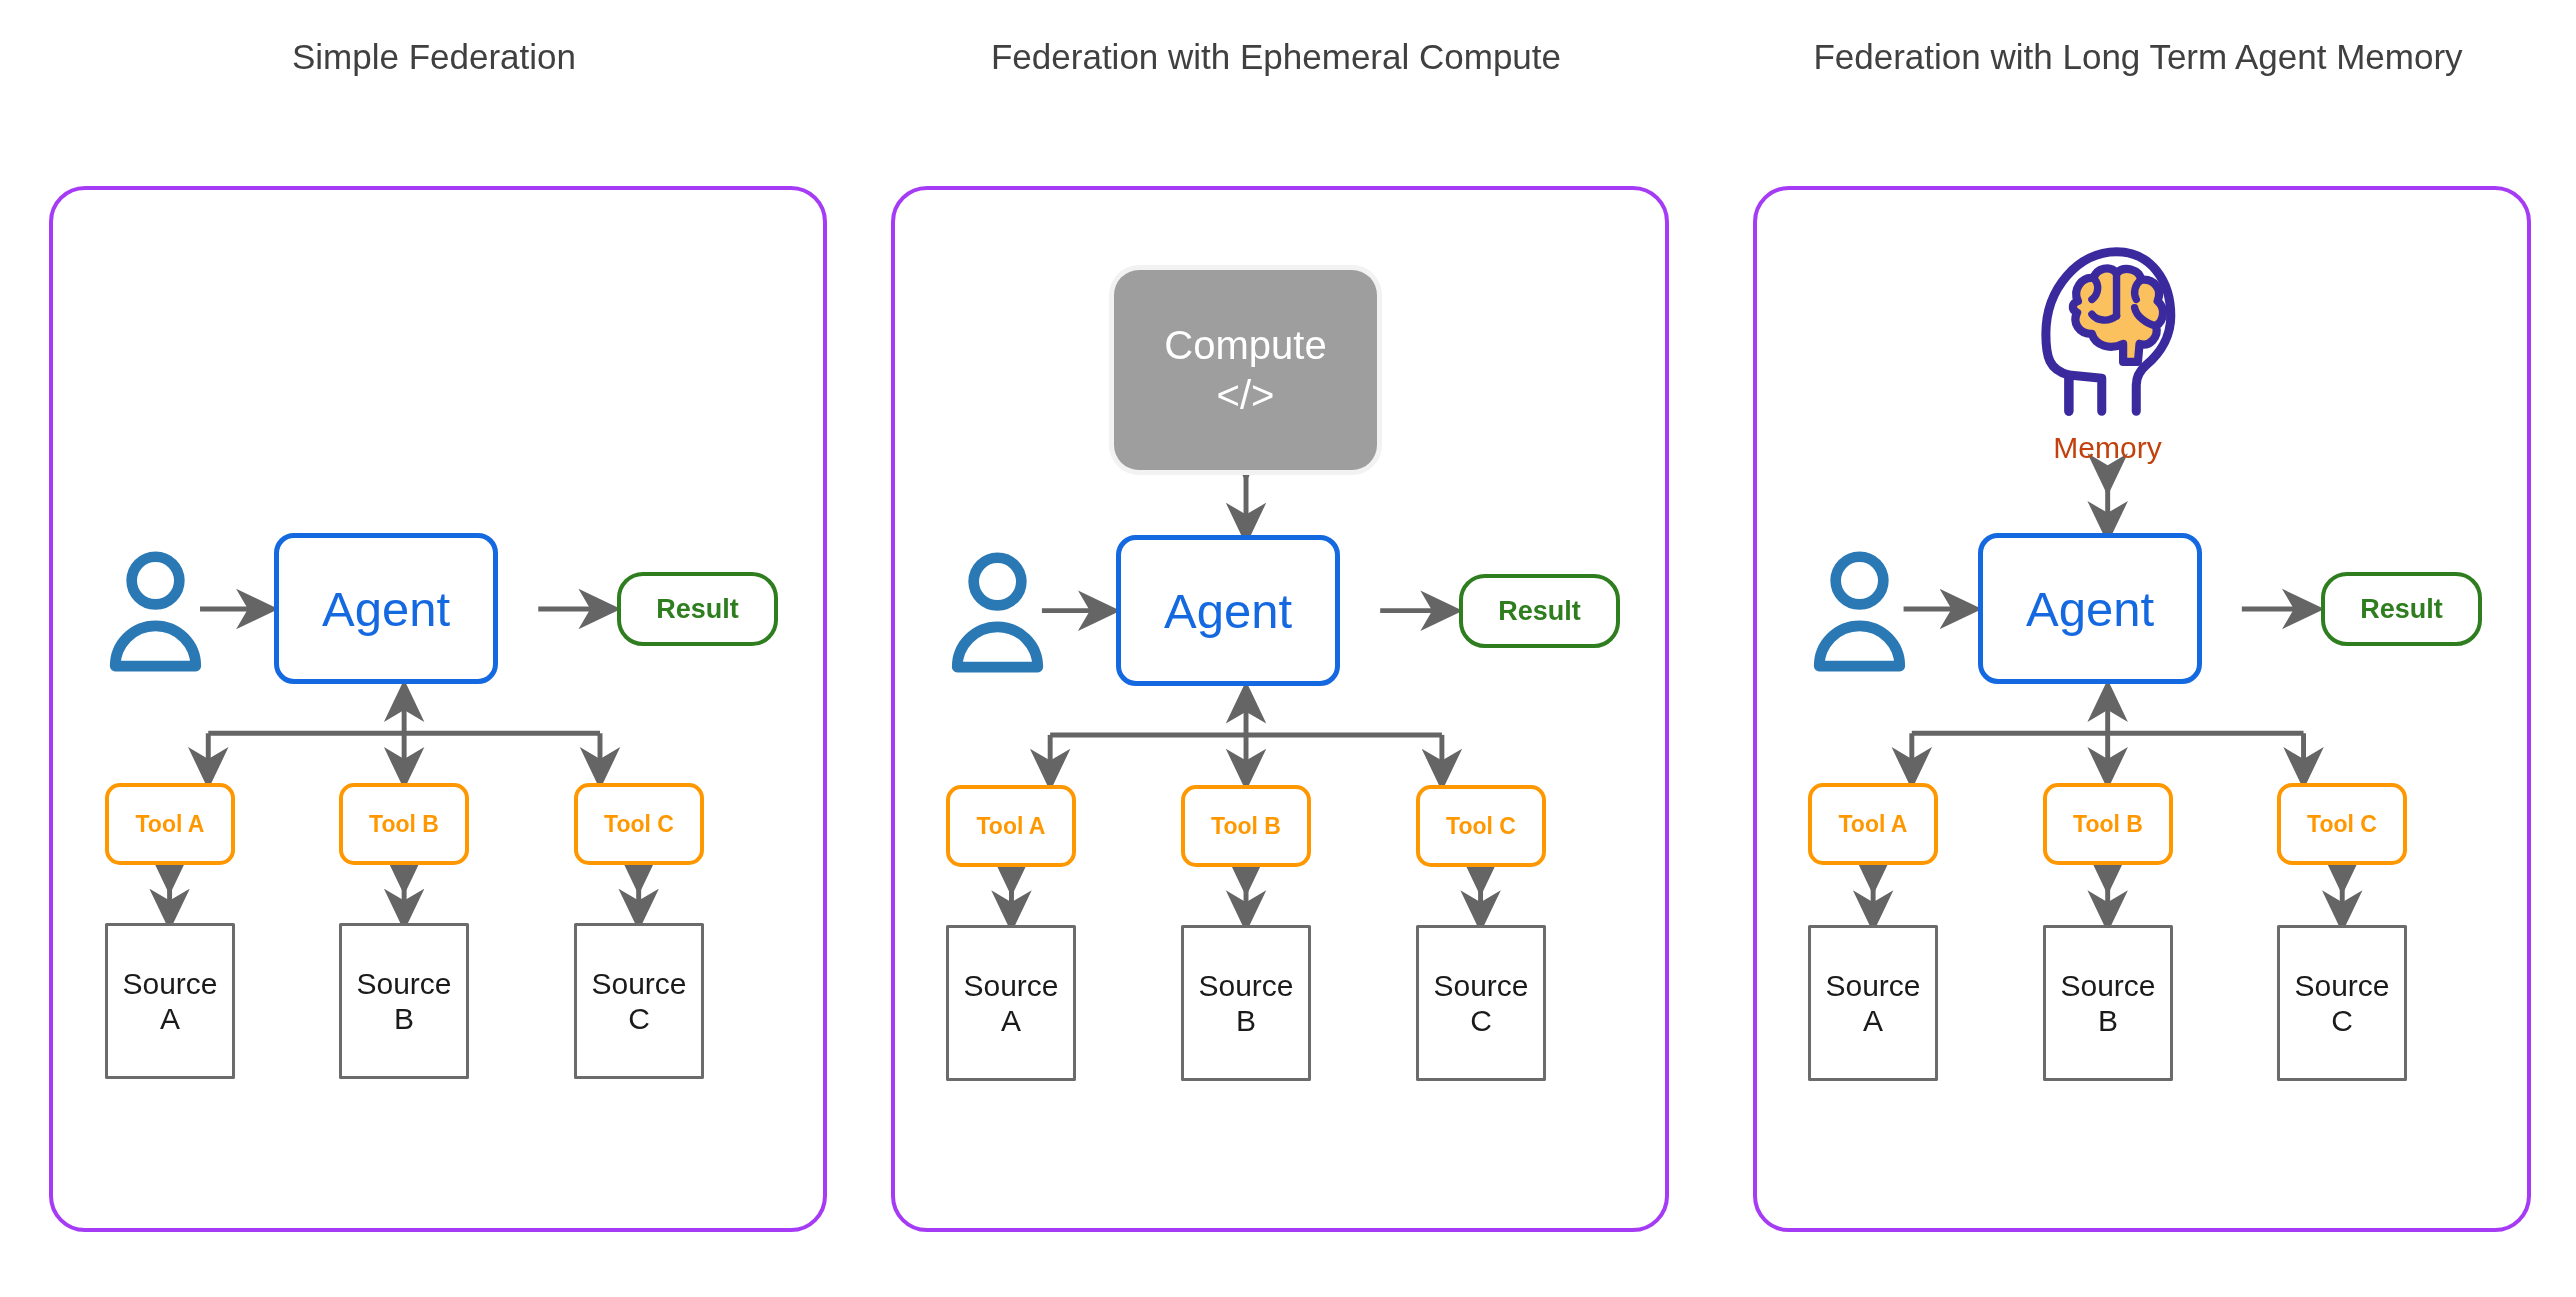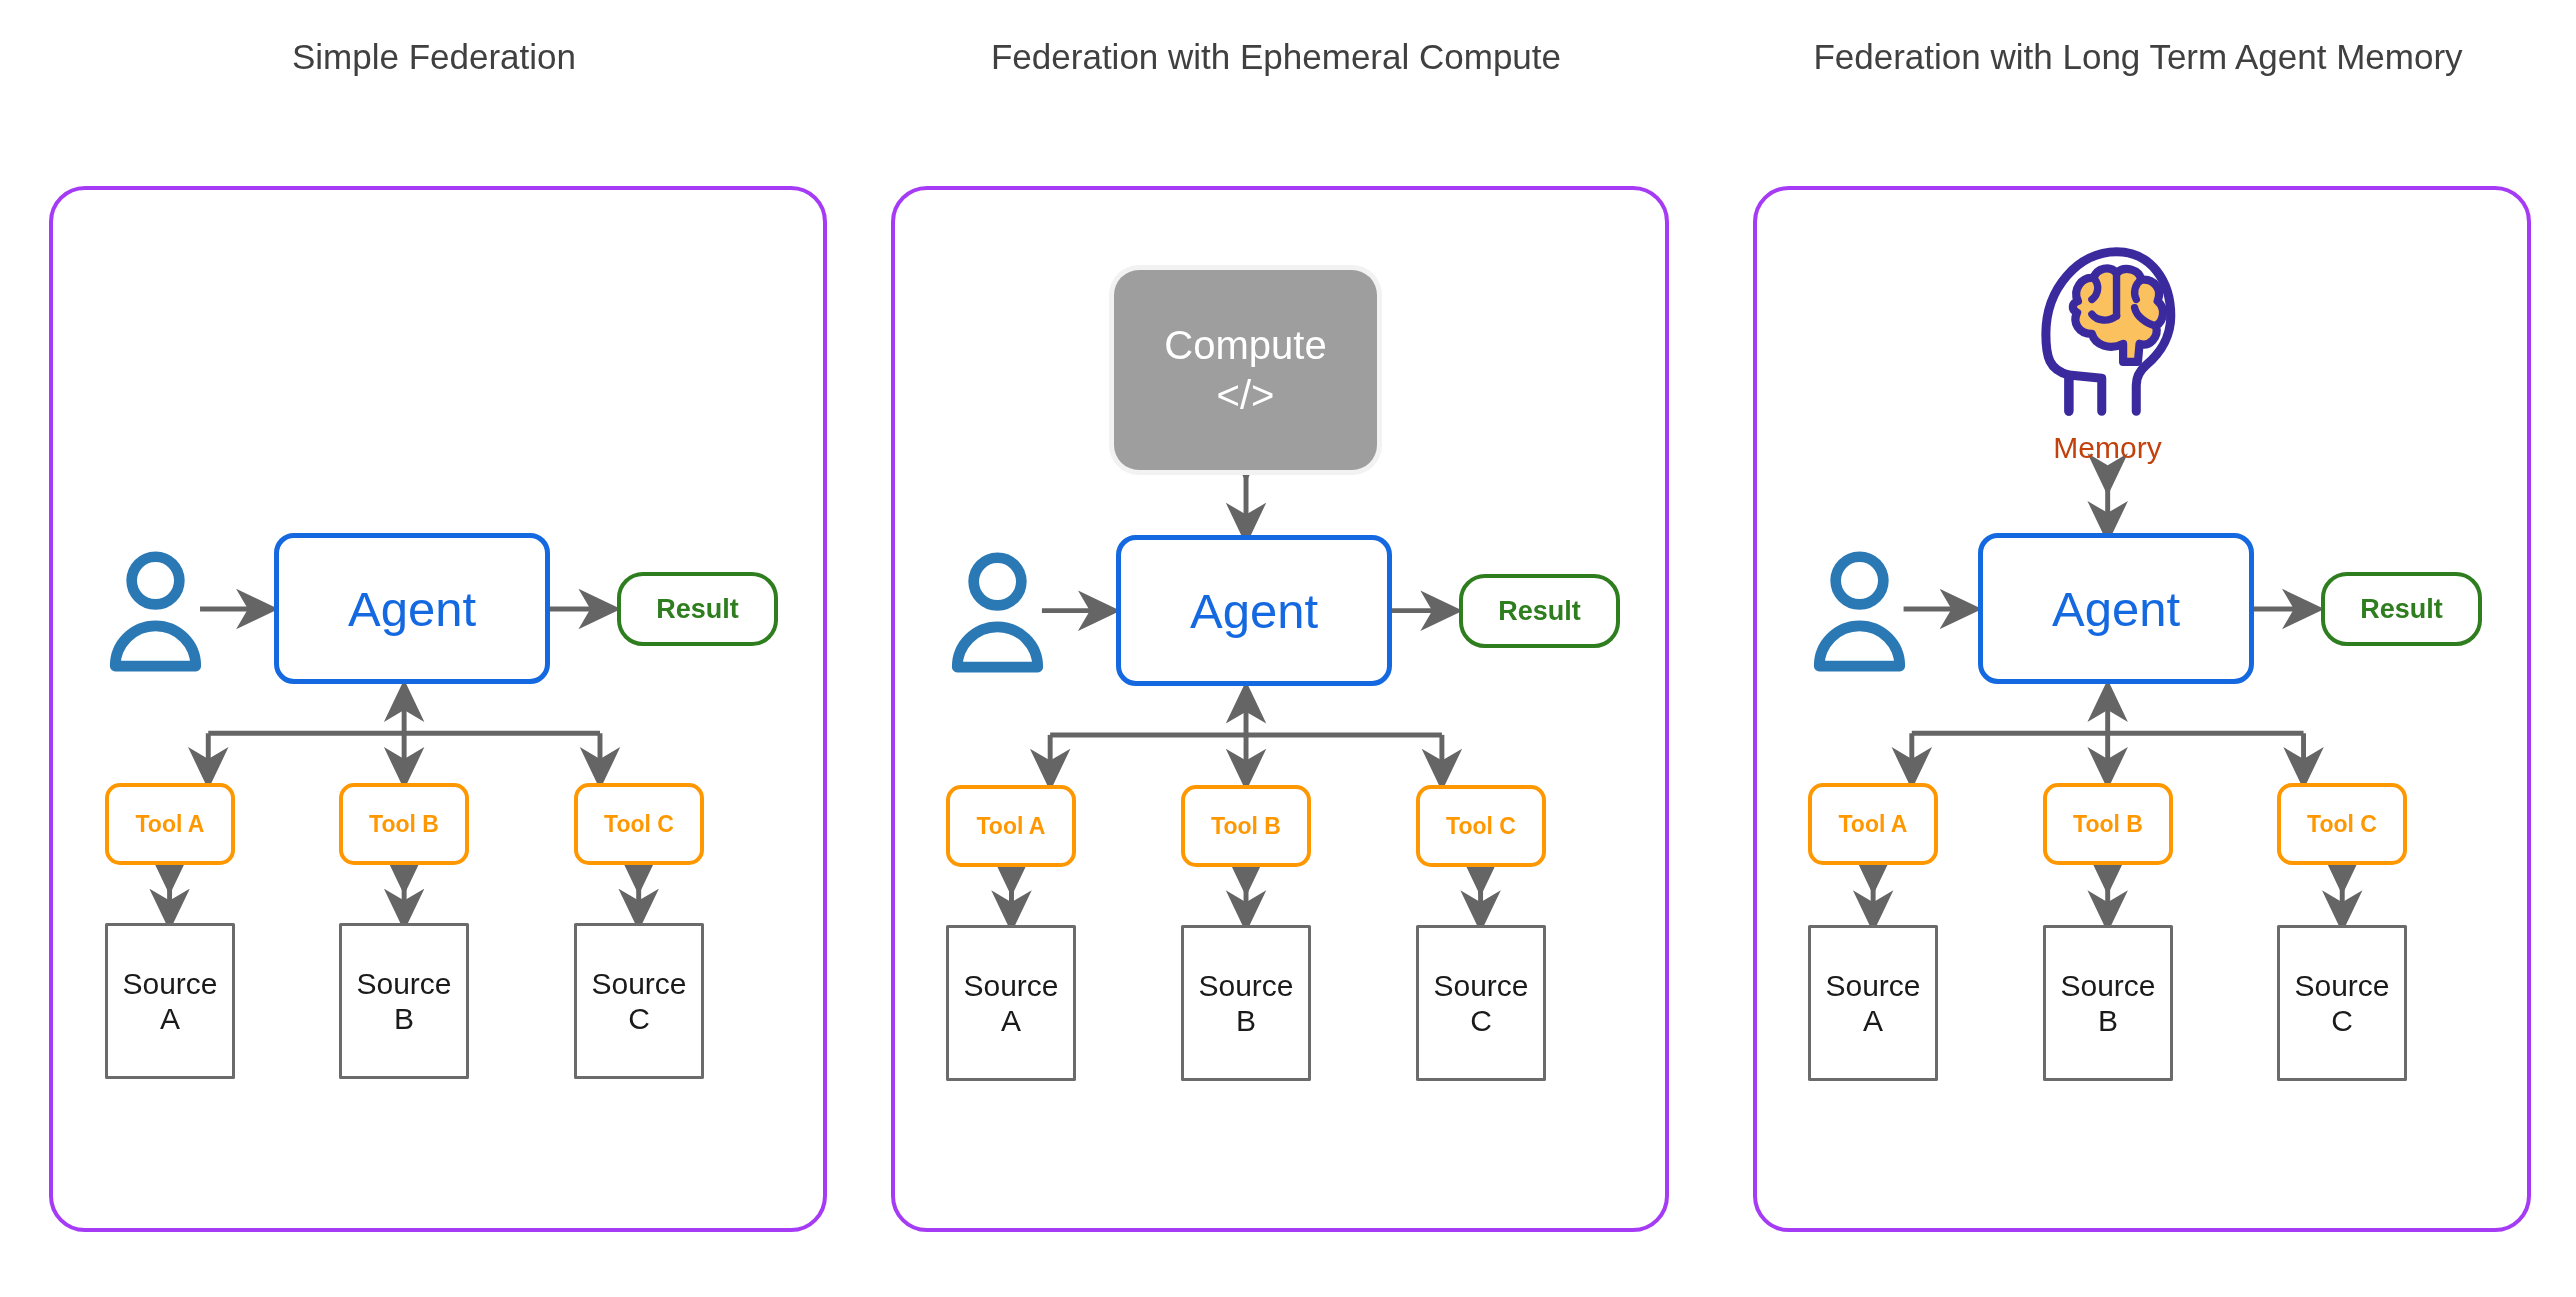--- a/index.html
+++ b/index.html
@@ -23,21 +23,21 @@
                font-size:35px;line-height:1.22;color:#404040;font-weight:400;}
   #title-0{left:49px;width:770px;}
   #title-1{left:891px;width:770px;}
   #title-2{left:1753px;width:770px;}
 
   
   .node{position:absolute;box-sizing:border-box;
         display:flex;align-items:center;justify-content:center;
         text-align:center;background:#fff;}
 
-  .agent-box{width:276px;height:151px;border:5px solid var(--blue);
+  .agent-box{width:224px;height:151px;border:5px solid var(--blue);
              border-radius:20px;color:var(--blue);font-size:49px;font-weight:400;}
   .result-box{width:161px;height:74px;border:4.1px solid var(--green);
               border-radius:26px;color:var(--green);font-size:27px;font-weight:bold;}
   .tool-box{width:130px;height:82px;border:4.1px solid var(--orange);
             border-radius:15px;color:var(--orange);font-size:23px;font-weight:bold;}
   .source-box{width:130px;height:156px;border:3.3px solid #6b6b6b;border-radius:1.6px;
               color:#1a1a1a;font-size:30px;font-weight:400;line-height:1.18;}
   .compute-box{width:263px;height:200px;border-radius:25px;background:var(--gray);
                color:#ffffff;font-size:40px;font-weight:400;line-height:1.25;
                box-shadow:0 0 0 5px #f2f2f2;}

